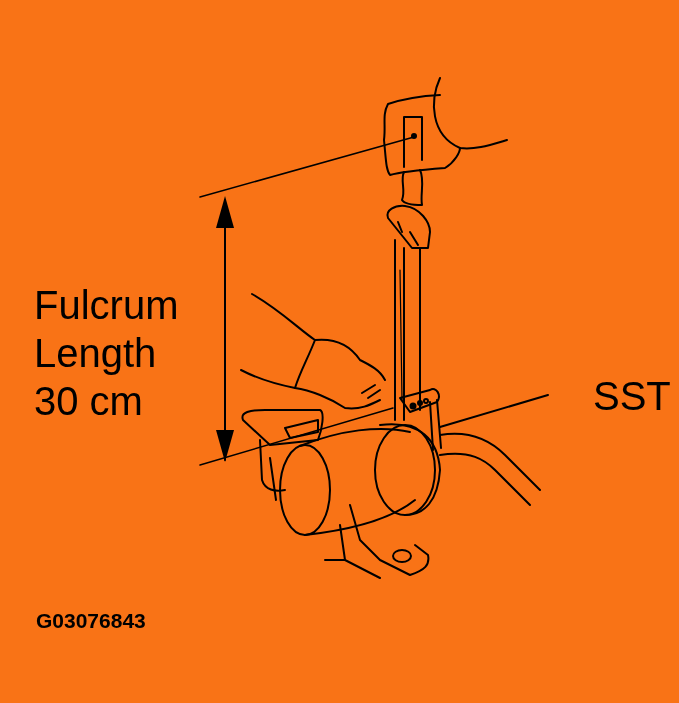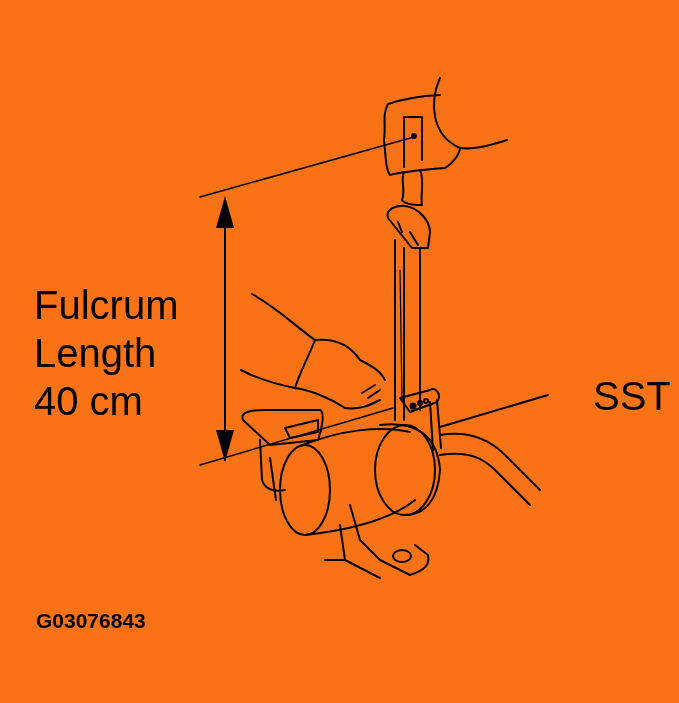--- a/index.html
+++ b/index.html
@@ -64,16 +64,16 @@
       <path d="M380,425 C420,420 438,440 440,470 C438,500 425,515 405,515"></path>
       <path d="M440,435 C470,430 490,440 505,455 L540,490 M440,455 C470,450 485,460 495,470 L530,505"></path>
       <path d="M350,505 L360,540 L380,560 L410,575 C425,570 430,565 428,555 L415,545"></path>
       <ellipse cx="402" cy="556" rx="9" ry="6"></ellipse>
       <path d="M340,525 L345,560 L325,560 M345,560 L380,578"></path>
     </g>
   </svg>
 
   <div class="label big" style="left:34px;top:285px;">Fulcrum</div>
   <div class="label big" style="left:34px;top:333px;">Length</div>
-  <div class="label big" style="left:34px;top:381px;">40 cm</div>
+  <div class="label big" style="left:34px;top:381px;">30 cm</div>
   <div class="label big" style="left:593px;top:376px;">SST</div>
   <div class="label code" style="left:36px;top:610px;">G03076843</div>
 </div>
 
 </body></html>

